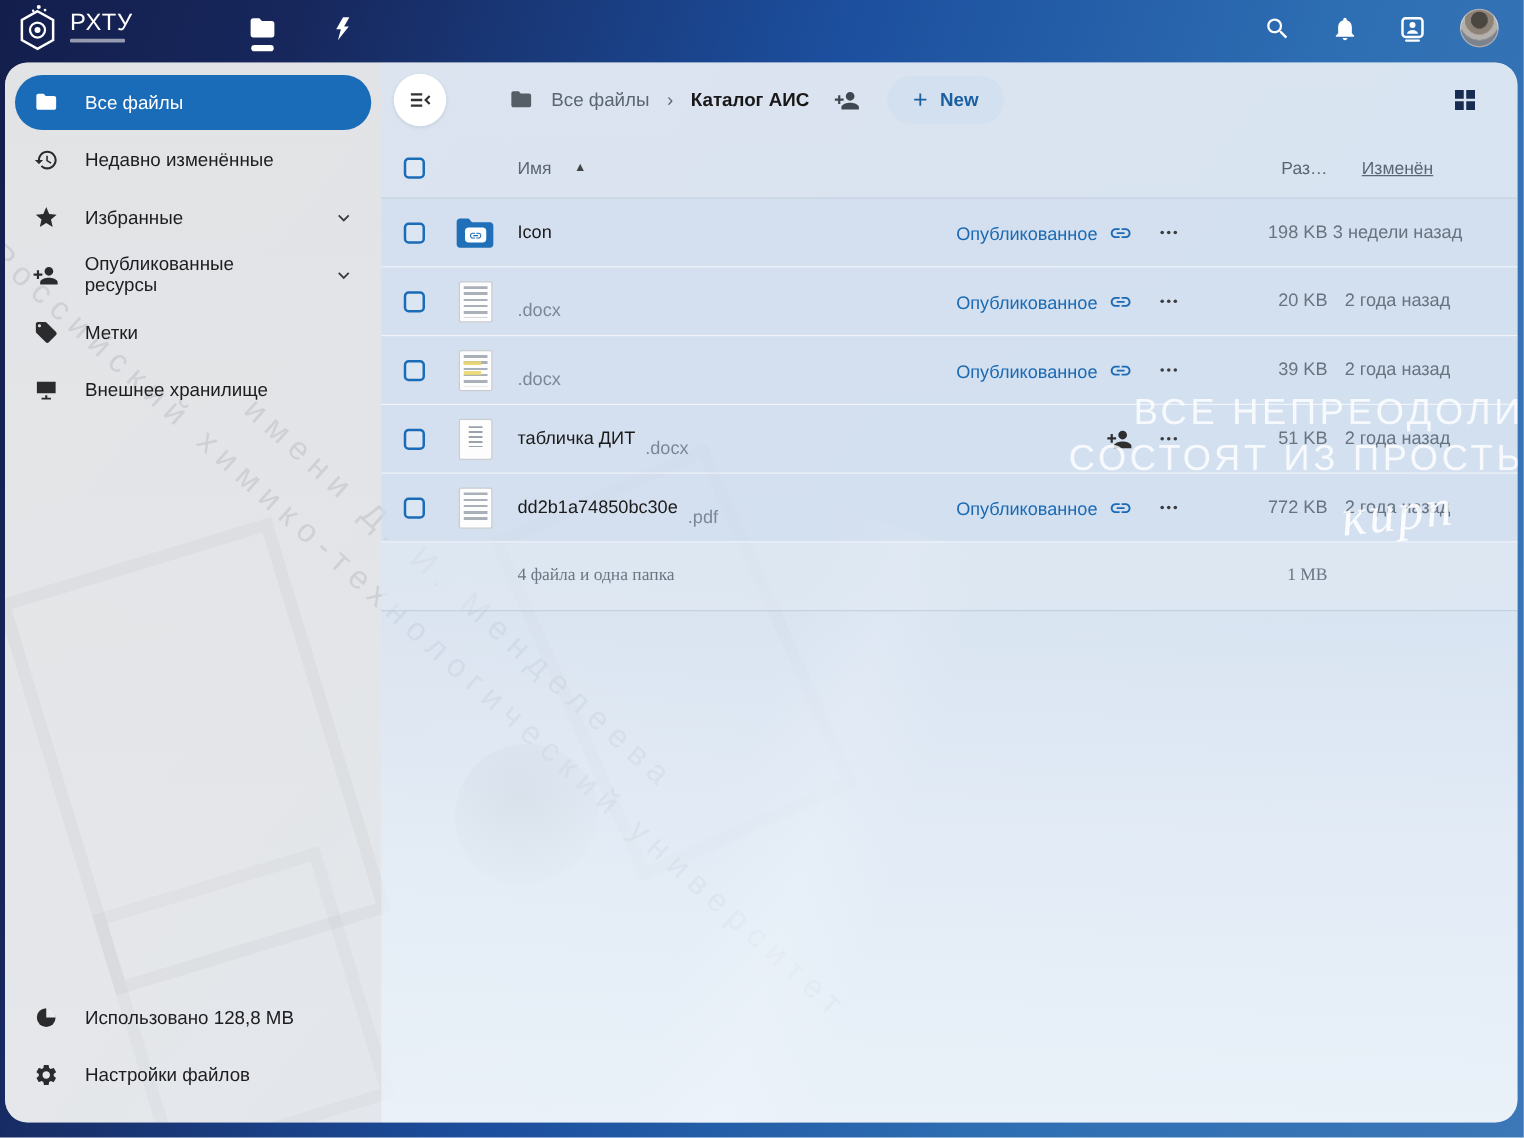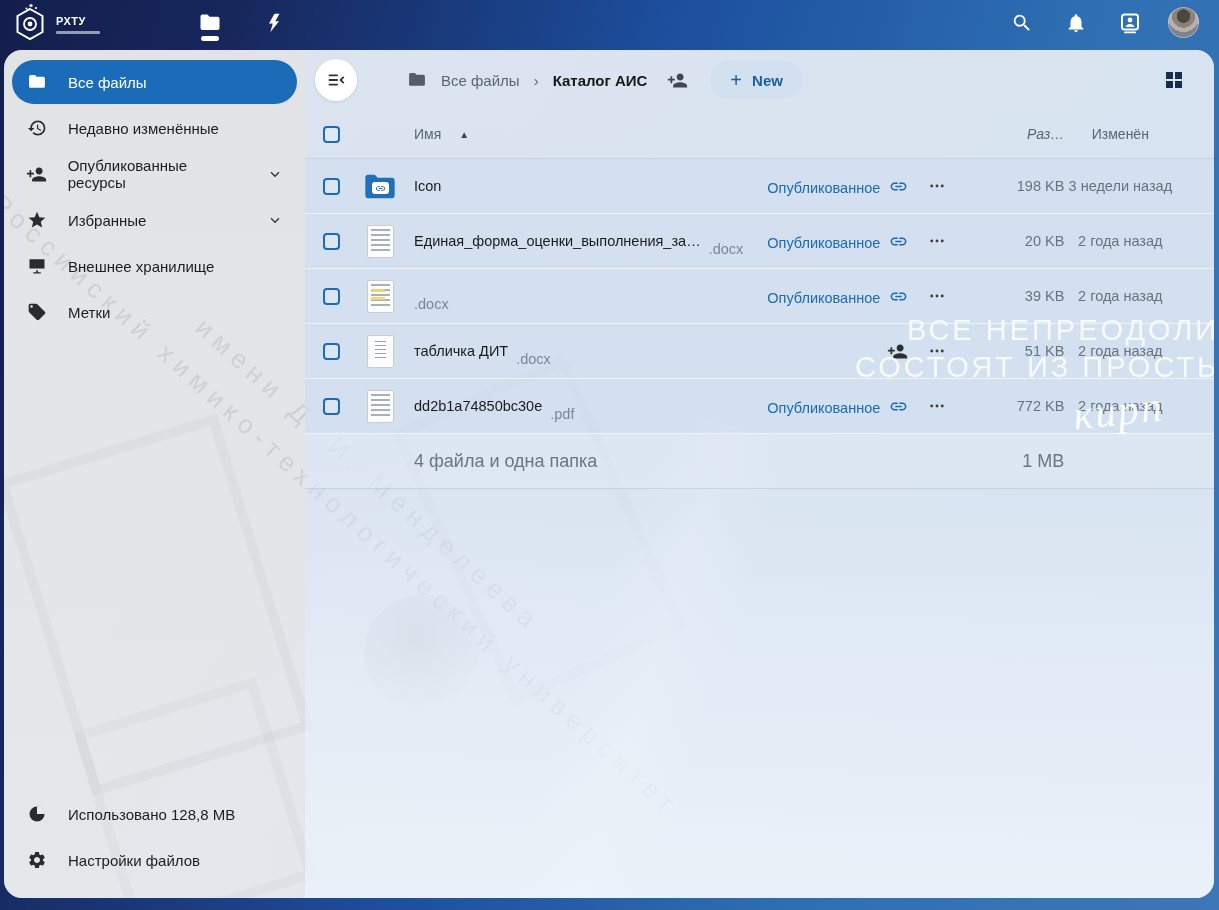--- a/index.html
+++ b/index.html
@@ -4,21 +4,21 @@
 <style>
   * { margin:0; padding:0; box-sizing:border-box; }
   html,body { width:1219px; height:910px; overflow:hidden;
     font-family:"Liberation Sans","DejaVu Sans",sans-serif; }
   body { position:relative;
     background:linear-gradient(108deg,#131e4c 0%,#17275c 16%,#1c4f9e 45%,#2e6fb3 72%,#3c77b7 100%); }
 
   
   .topbar { position:absolute; top:0; left:0; right:0; height:45px; display:flex; align-items:center; color:#fff; }
   .logo { display:flex; align-items:center; gap:6px; margin-left:10px; width:180px; }
-  .logo-text { font-size:11px; font-weight:700; letter-spacing:0.5px; line-height:13px; }
+  .logo-text { font-size:19px; font-weight:400; letter-spacing:0.5px; line-height:13px; }
   .logo-sub { display:block; width:44px; height:3px; background:rgba(255,255,255,0.55); border-radius:1px; margin-top:2px; }
   .app-icons { display:flex; gap:24px; align-items:center; }
   .app-btn { width:40px; height:40px; display:flex; align-items:center; justify-content:center; position:relative; cursor:pointer; }
   .app-btn.active::after { content:""; position:absolute; bottom:2px; left:11px; width:18px; height:5px; background:#fff; border-radius:3px; }
   .top-right { margin-left:auto; display:flex; align-items:center; gap:22px; margin-right:20px; }
   .tr-btn { width:32px; height:32px; display:flex; align-items:center; justify-content:center; cursor:pointer; }
   .avatar { width:31px; height:31px; border-radius:50%; overflow:hidden;
     background:radial-gradient(circle at 50% 28%, #4a4640 0 26%, #8d8278 27% 45%, #b4b0ac 46% 62%, #7d838c 63% 100%);
     border:1px solid rgba(255,255,255,0.35); }
 
@@ -79,36 +79,36 @@
   .thead { height:49px; color:#5a6573; font-size:14px; border-bottom:1px solid rgba(130,150,175,0.22); }
   .cb { width:17px; height:17px; flex:0 0 17px; border:2px solid #1a6cb8; border-radius:4px;
     margin-right:24px; background:rgba(255,255,255,0.2); cursor:pointer; }
   .col-icon { width:32px; flex:0 0 32px; margin-right:18px; display:flex; align-items:center; justify-content:center; }
   .col-name { flex:1 1 auto; min-width:0; display:flex; align-items:center; gap:8px;
     white-space:nowrap; overflow:hidden; }
   .col-status { flex:0 0 165px; display:flex; align-items:flex-end; justify-content:flex-end; gap:9px; }
   .col-menu { flex:0 0 58px; display:flex; align-items:center; justify-content:center; }
   .col-size { flex:0 0 98px; text-align:right; }
   .col-mod { flex:0 0 112px; text-align:center; }
-  .thead .col-size { color:#5a6573;font-style:italic; }
-  .thead .col-mod { text-align:center; }
+  .thead .col-size { color:#5a6573; }
+  .thead .col-mod { text-align:center;text-decoration:underline; }
   .sort-arrow { color:#444; margin-left:10px; font-size:10px; }
 
   .frow { height:55px; background:rgba(205,220,238,0.42); border-bottom:1px solid rgba(255,255,255,0.65);
     font-size:14.5px; cursor:pointer; }
   .fname-base { color:#1b1b1c; }
   .fname-ext { color:#7b8794;margin-top:16px; }
   .pub-link { color:#1b6ab3; text-decoration:none; font-size:14.5px; cursor:pointer; }
   .link-ic { color:#1b6ab3; display:flex; cursor:pointer; }
   .share-ic { color:#2e2e30; display:flex; cursor:pointer; }
   .dots { color:#3c3c3e; display:flex; cursor:pointer; }
   .frow .col-size, .frow .col-mod { color:#68738175; color:#68737f; }
 
-  .trow.tsummary { height:55px; font-size:18px; color:#6b7684;
-    background:rgba(226,234,245,0.45); border-bottom:1px solid rgba(140,158,180,0.3); }
+  .trow.tsummary { height:55px; font-size:14px; color:#6b7684;
+    background:rgba(226,234,245,0.45); border-bottom:1px solid rgba(140,158,180,0.3);font-family:Liberation Serif, serif; }
   .tsummary .sum-pad { width:91px; flex:0 0 91px; }
 
   
   .thumb { width:27px; height:33px; background:#fdfdfd; border:1px solid #c9ccd1; border-radius:2px; position:relative; overflow:hidden; }
   .thumb::before { content:""; position:absolute; left:3px; right:3px; top:3px; bottom:3px;
     background:repeating-linear-gradient(180deg,#a9b0b8 0 2px, transparent 2px 5px); }
   .thumb.hl::after { content:""; position:absolute; left:3px; right:8px; top:8px; height:14px;
     background:repeating-linear-gradient(180deg, rgba(233,215,110,0.9) 0 3px, transparent 3px 8px); }
   .thumb.small-center::before { left:7px; right:7px; top:5px; bottom:9px;
     background:repeating-linear-gradient(180deg,#9aa2ab 0 1px, transparent 1px 4px); }
@@ -204,59 +204,59 @@
       <div class="nav-item">
         <span class="ni-icon">
           <svg width="20" height="20" viewBox="0 0 24 24" fill="currentColor">
               <path d="M13 3c-4.97 0-9 4.03-9 9H1l3.89 3.89.07.14L9 12H6c0-3.87 3.13-7 7-7s7 3.13 7 7-3.13 7-7 7c-1.93 0-3.68-.79-4.94-2.06l-1.42 1.42A8.95 8.95 0 0 0 13 21c4.97 0 9-4.03 9-9s-4.03-9-9-9zm-1 5v5l4.28 2.54.72-1.21-3.5-2.08V8z"></path>
             </svg>
         </span>
         <span>Недавно изменённые</span>
       </div>
       <div class="nav-item">
         <span class="ni-icon">
+          <svg width="20" height="20" viewBox="0 0 24 24" fill="currentColor">
+              <path d="M12 17.27 18.18 21l-1.64-7.03L22 9.24l-7.19-.61L12 2 9.19 8.63 2 9.24l5.46 4.73L5.82 21z"></path>
+            </svg>
+        </span>
+        <span>Избранные</span>
+        <span class="chev">
+          <svg width="16" height="16" viewBox="0 0 24 24" fill="none" stroke="currentColor" stroke-width="2.2">
+              <path d="M6 9.5l6 6 6-6"></path>
+            </svg>
+        </span>
+      </div>
+      <div class="nav-item">
+        <span class="ni-icon">
           <svg width="21" height="21" viewBox="0 0 24 24" fill="currentColor">
               <path d="M15 12c2.21 0 4-1.79 4-4s-1.79-4-4-4-4 1.79-4 4 1.79 4 4 4zm-9-2V7H4v3H1v2h3v3h2v-3h3v-2H6zm9 4c-2.67 0-8 1.34-8 4v2h16v-2c0-2.66-5.33-4-8-4z"></path>
             </svg>
         </span>
         <span>Опубликованные ресурсы</span>
         <span class="chev">
           <svg width="16" height="16" viewBox="0 0 24 24" fill="none" stroke="currentColor" stroke-width="2.2">
               <path d="M6 9.5l6 6 6-6"></path>
             </svg>
         </span>
       </div>
       <div class="nav-item">
         <span class="ni-icon">
           <svg width="20" height="20" viewBox="0 0 24 24" fill="currentColor">
-              <path d="M12 17.27 18.18 21l-1.64-7.03L22 9.24l-7.19-.61L12 2 9.19 8.63 2 9.24l5.46 4.73L5.82 21z"></path>
-            </svg>
-        </span>
-        <span>Избранные</span>
-        <span class="chev">
-          <svg width="16" height="16" viewBox="0 0 24 24" fill="none" stroke="currentColor" stroke-width="2.2">
-              <path d="M6 9.5l6 6 6-6"></path>
-            </svg>
-        </span>
+              <path d="M21.41 11.58l-9-9C12.05 2.22 11.55 2 11 2H4c-1.1 0-2 .9-2 2v7c0 .55.22 1.05.59 1.42l9 9c.36.36.86.58 1.41.58.55 0 1.05-.22 1.41-.59l7-7c.37-.36.59-.86.59-1.41 0-.55-.23-1.06-.59-1.42zM5.5 7C4.67 7 4 6.33 4 5.5S4.67 4 5.5 4 7 4.67 7 5.5 6.33 7 5.5 7z"></path>
+            </svg>
+        </span>
+        <span>Метки</span>
       </div>
       <div class="nav-item">
         <span class="ni-icon">
           <svg width="20" height="20" viewBox="0 0 24 24" fill="currentColor">
               <path d="M3 4h18v11H3zM11 17h2v2.5h3.5V21h-9v-1.5H11z"></path>
             </svg>
         </span>
         <span>Внешнее хранилище</span>
-      </div>
-      <div class="nav-item">
-        <span class="ni-icon">
-          <svg width="20" height="20" viewBox="0 0 24 24" fill="currentColor">
-              <path d="M21.41 11.58l-9-9C12.05 2.22 11.55 2 11 2H4c-1.1 0-2 .9-2 2v7c0 .55.22 1.05.59 1.42l9 9c.36.36.86.58 1.41.58.55 0 1.05-.22 1.41-.59l7-7c.37-.36.59-.86.59-1.41 0-.55-.23-1.06-.59-1.42zM5.5 7C4.67 7 4 6.33 4 5.5S4.67 4 5.5 4 7 4.67 7 5.5 6.33 7 5.5 7z"></path>
-            </svg>
-        </span>
-        <span>Метки</span>
       </div>
     </div>
 
     <div class="sb-footer">
       <div class="nav-item">
         <span class="ni-icon">
           <svg width="20" height="20" viewBox="0 0 24 24">
               <circle cx="12" cy="12" r="9" fill="currentColor"></circle>
               <path d="M12 12V2.6A9.4 9.4 0 0 1 21.4 12z" fill="#e8eaec"></path>
             </svg>
@@ -365,21 +365,20 @@
         <span class="col-size">198 KB</span>
         <span class="col-mod">3 недели назад</span>
       </div>
 
       <div class="trow frow">
         <span class="cb"></span>
         <span class="col-icon">
             <span class="thumb"></span>
           </span>
         <span class="col-name">
-          <span class="fname-base">Единая_форма_оценки_выполнения_за…</span>
             <span class="fname-ext">.docx</span>
         </span>
         <span class="col-status">
           <a class="pub-link">Опубликованное</a>
           <span class="link-ic">
             <svg width="19" height="19" viewBox="0 0 24 24" fill="currentColor">
                 <path d="M3.9 12c0-1.71 1.39-3.1 3.1-3.1h4V7H7c-2.76 0-5 2.24-5 5s2.24 5 5 5h4v-1.9H7c-1.71 0-3.1-1.39-3.1-3.1zM8 13h8v-2H8v2zm9-6h-4v1.9h4c1.71 0 3.1 1.39 3.1 3.1s-1.39 3.1-3.1 3.1h-4V17h4c2.76 0 5-2.24 5-5s-2.24-5-5-5z"></path>
               </svg>
           </span>
         </span>

